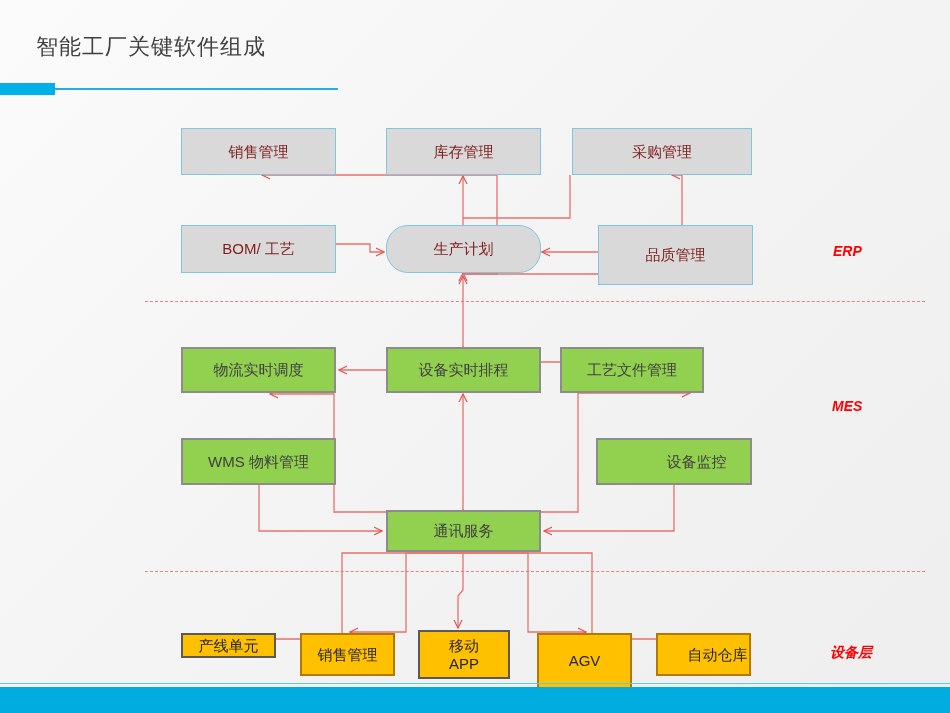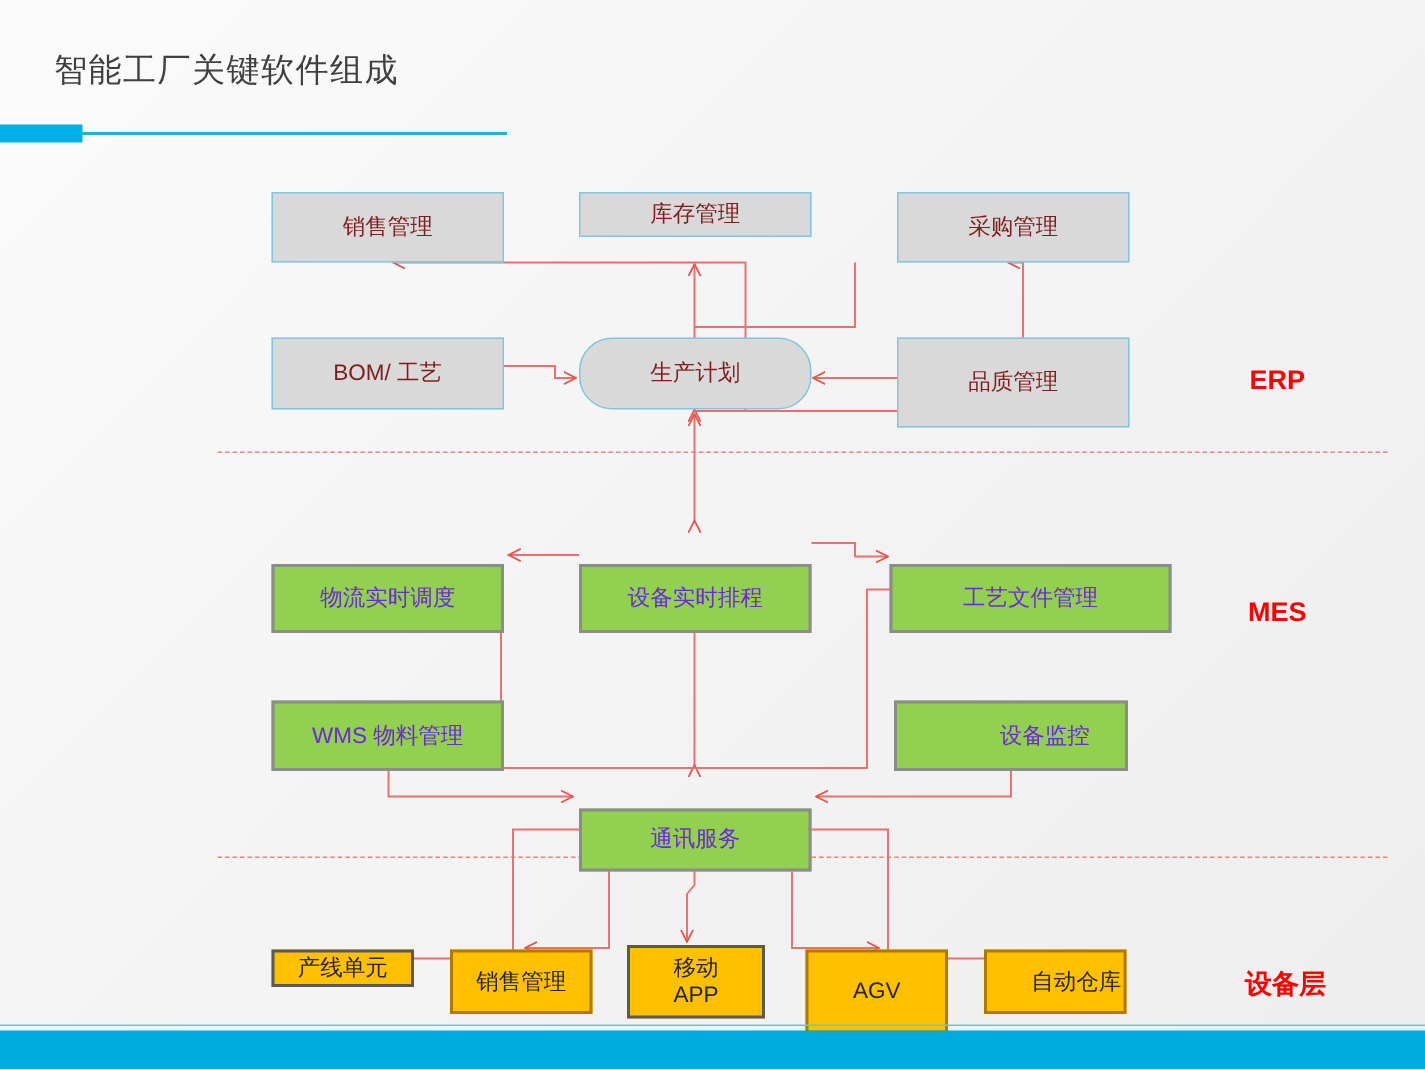--- a/index.html
+++ b/index.html
@@ -80,38 +80,38 @@
     color: #7f1d1d;
     white-space: pre-line;
   }
   .node.erp {
     background: #d9d9d9;
     border: 1px solid #7fc6e0;
   }
   .node.mes {
     background: #92d050;
     border: 2px solid #8c8c8c;
-    color: #6d28d9;
-    margin-top: 29px;
+    color: #404040;
   }
   .node.dev {
     background: #ffc000;
     border: 2px solid #595959;
     color: #262626;
   }
   .node.dev.thin {
     border: 2px solid #b07a00;
   }
   
   .layer-label {
     position: absolute;
     color: #ff0000;
-    font-size: 18px;
+    font-size: 14px;
     font-weight: bold;
     white-space: nowrap;
+    font-style: italic;
   }
   
   .divider {
     position: absolute;
     height: 0;
     border-top: 1px dashed #e8837e;
   }
 </style>
 </head>
 <body>
@@ -169,29 +169,29 @@
 
       <path d="M 463 553 L 342 553 L 342 639 L 228 639" marker-end="url(#ahr)"></path>
 
       <path d="M 463 553 L 528 553 L 528 632 L 586 632" marker-end="url(#ahr)"></path>
 
       <path d="M 463 553 L 592 553 L 592 639 L 705 639" marker-end="url(#ahr)"></path>
     </g>
   </svg>
 
   <div class="node erp" style="left:181px; top:128px; width:155px; height:47px;">销售管理</div>
-  <div class="node erp" style="left:386px; top:128px; width:155px; height:30px;">库存管理</div>
-  <div class="node erp" style="left:598px; top:128px; width:155px; height:47px;">采购管理</div>
+  <div class="node erp" style="left:386px; top:128px; width:155px; height:47px;">库存管理</div>
+  <div class="node erp" style="left:572px; top:128px; width:180px; height:47px;">采购管理</div>
   <div class="node erp" style="left:181px; top:225px; width:155px; height:48px;">BOM/ 工艺</div>
   <div class="node erp" style="left:386px; top:225px; width:155px; height:48px;border-radius:22px;">生产计划</div>
   <div class="node erp" style="left:598px; top:225px; width:155px; height:60px;">品质管理</div>
 
   <div class="node mes" style="left:181px; top:347px; width:155px; height:46px;">物流实时调度</div>
   <div class="node mes" style="left:386px; top:347px; width:155px; height:46px;">设备实时排程</div>
-  <div class="node mes" style="left:593px; top:347px; width:188px; height:46px;">工艺文件管理</div>
+  <div class="node mes" style="left:560px; top:347px; width:144px; height:46px;">工艺文件管理</div>
   <div class="node mes" style="left:181px; top:438px; width:155px; height:47px;">WMS 物料管理</div>
   <div class="node mes" style="left:596px; top:438px; width:156px; height:47px;padding-left:45px;">设备监控</div>
   <div class="node mes" style="left:386px; top:510px; width:155px; height:42px;">通讯服务</div>
 
   <div class="node dev" style="left:181px; top:633px; width:95px; height:25px;">产线单元</div>
   <div class="node dev thin" style="left:300px; top:633px; width:95px; height:43px;">销售管理</div>
   <div class="node dev" style="left:418px; top:630px; width:92px; height:49px;">移动
 APP</div>
   <div class="node dev thin" style="left:537px; top:633px; width:95px; height:56px;">AGV</div>
   <div class="node dev thin" style="left:656px; top:633px; width:95px; height:43px;padding-left:28px;">自动仓库</div>

